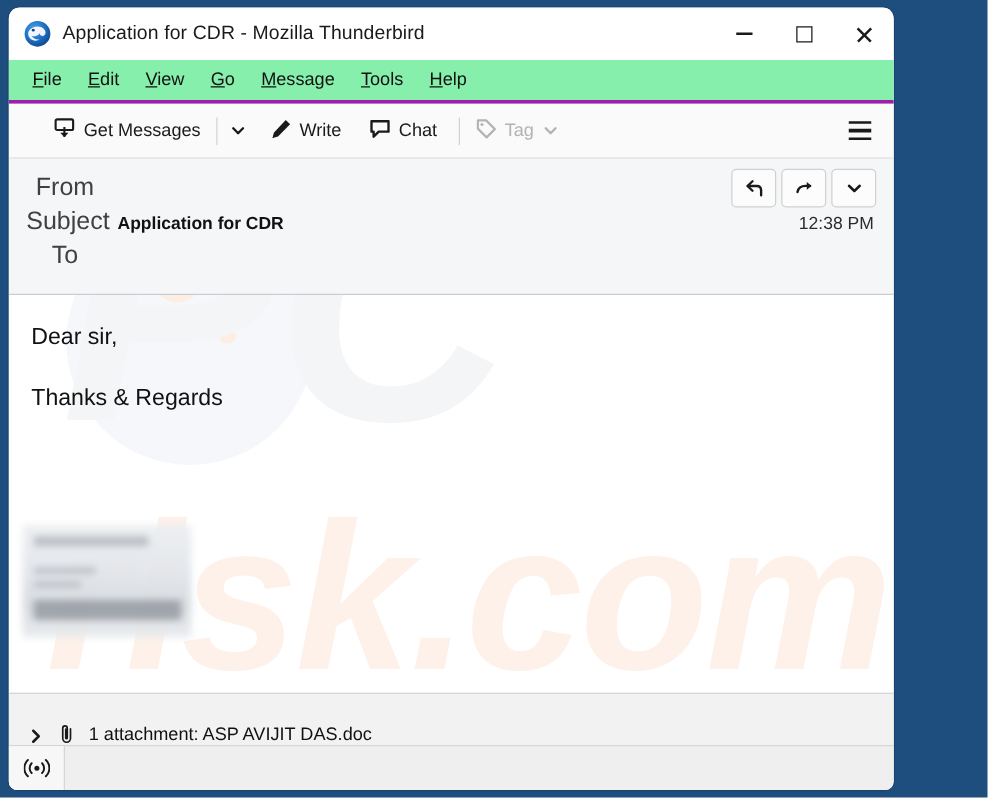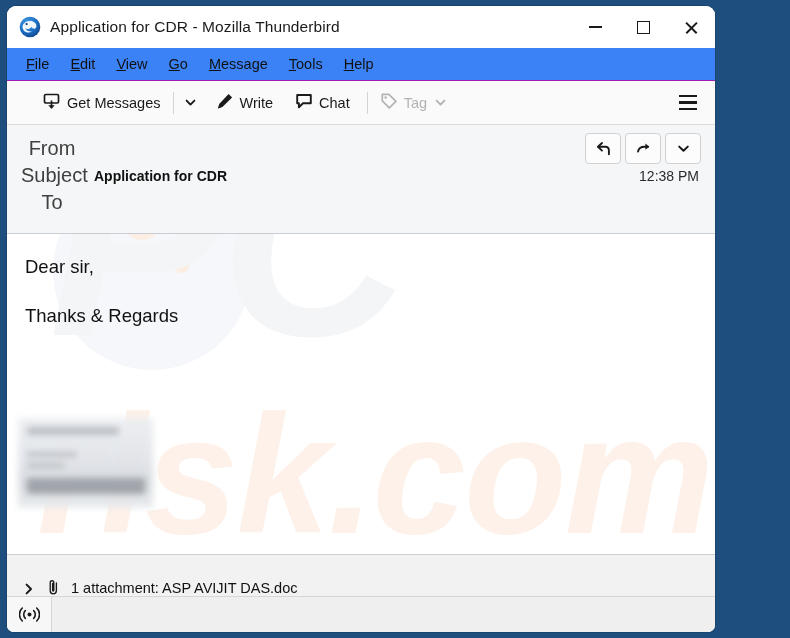--- a/index.html
+++ b/index.html
@@ -31,23 +31,23 @@
   .wc-max{width:11px;height:11px;border:1.6px solid #1a1a1a;}
   .wc-close{width:15px;height:15px;position:relative;}
   .wc-close:before,.wc-close:after{
     content:"";position:absolute;left:0;top:7px;width:15px;height:1.6px;background:#1a1a1a;
   }
   .wc-close:before{transform:rotate(45deg);}
   .wc-close:after{transform:rotate(-45deg);}
 
   
   .menubar{
-    height:32px;flex:0 0 32px;background:#3b82f6;
+    height:32px;flex:0 0 32px;background:#86efac;
     display:flex;align-items:center;padding-left:9px;
-    border-bottom:1px solid #a21caf;
+    border-bottom:3px solid #a21caf;
   }
   .menuitem{
     font-size:14.5px;color:#111;padding:3px 10px;margin-right:1px;white-space:nowrap;
   }
   .menuitem u{text-decoration:underline;text-underline-offset:1px;}
 
   
   .toolbar{
     height:43px;flex:0 0 43px;background:#fafafa;
     display:flex;align-items:center;padding-left:28px;

